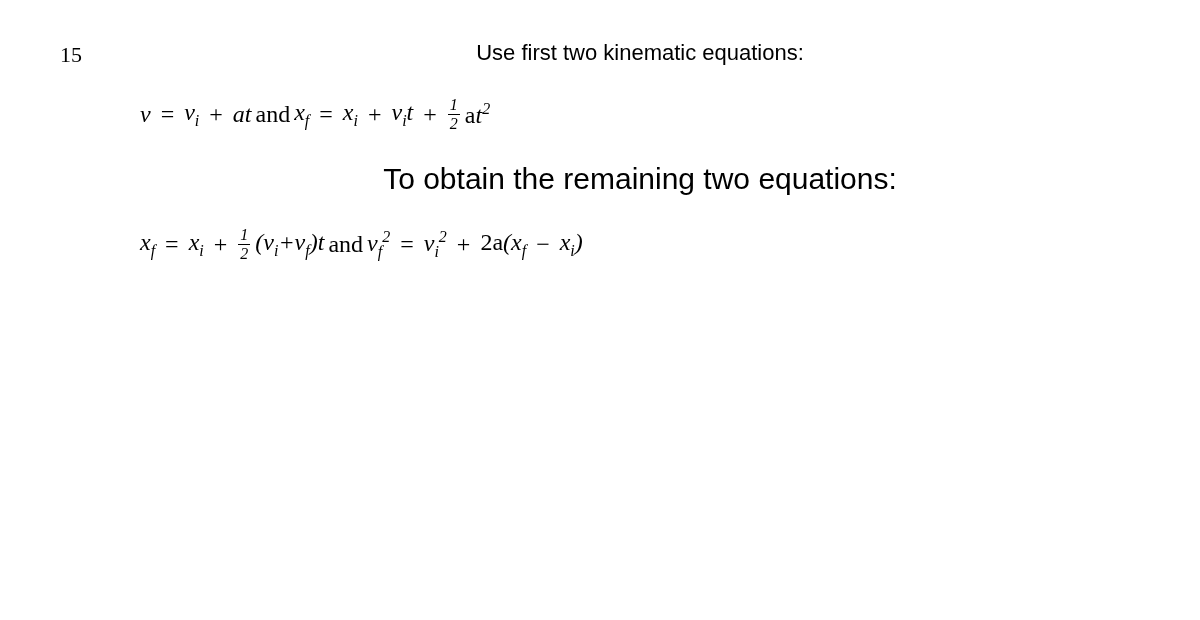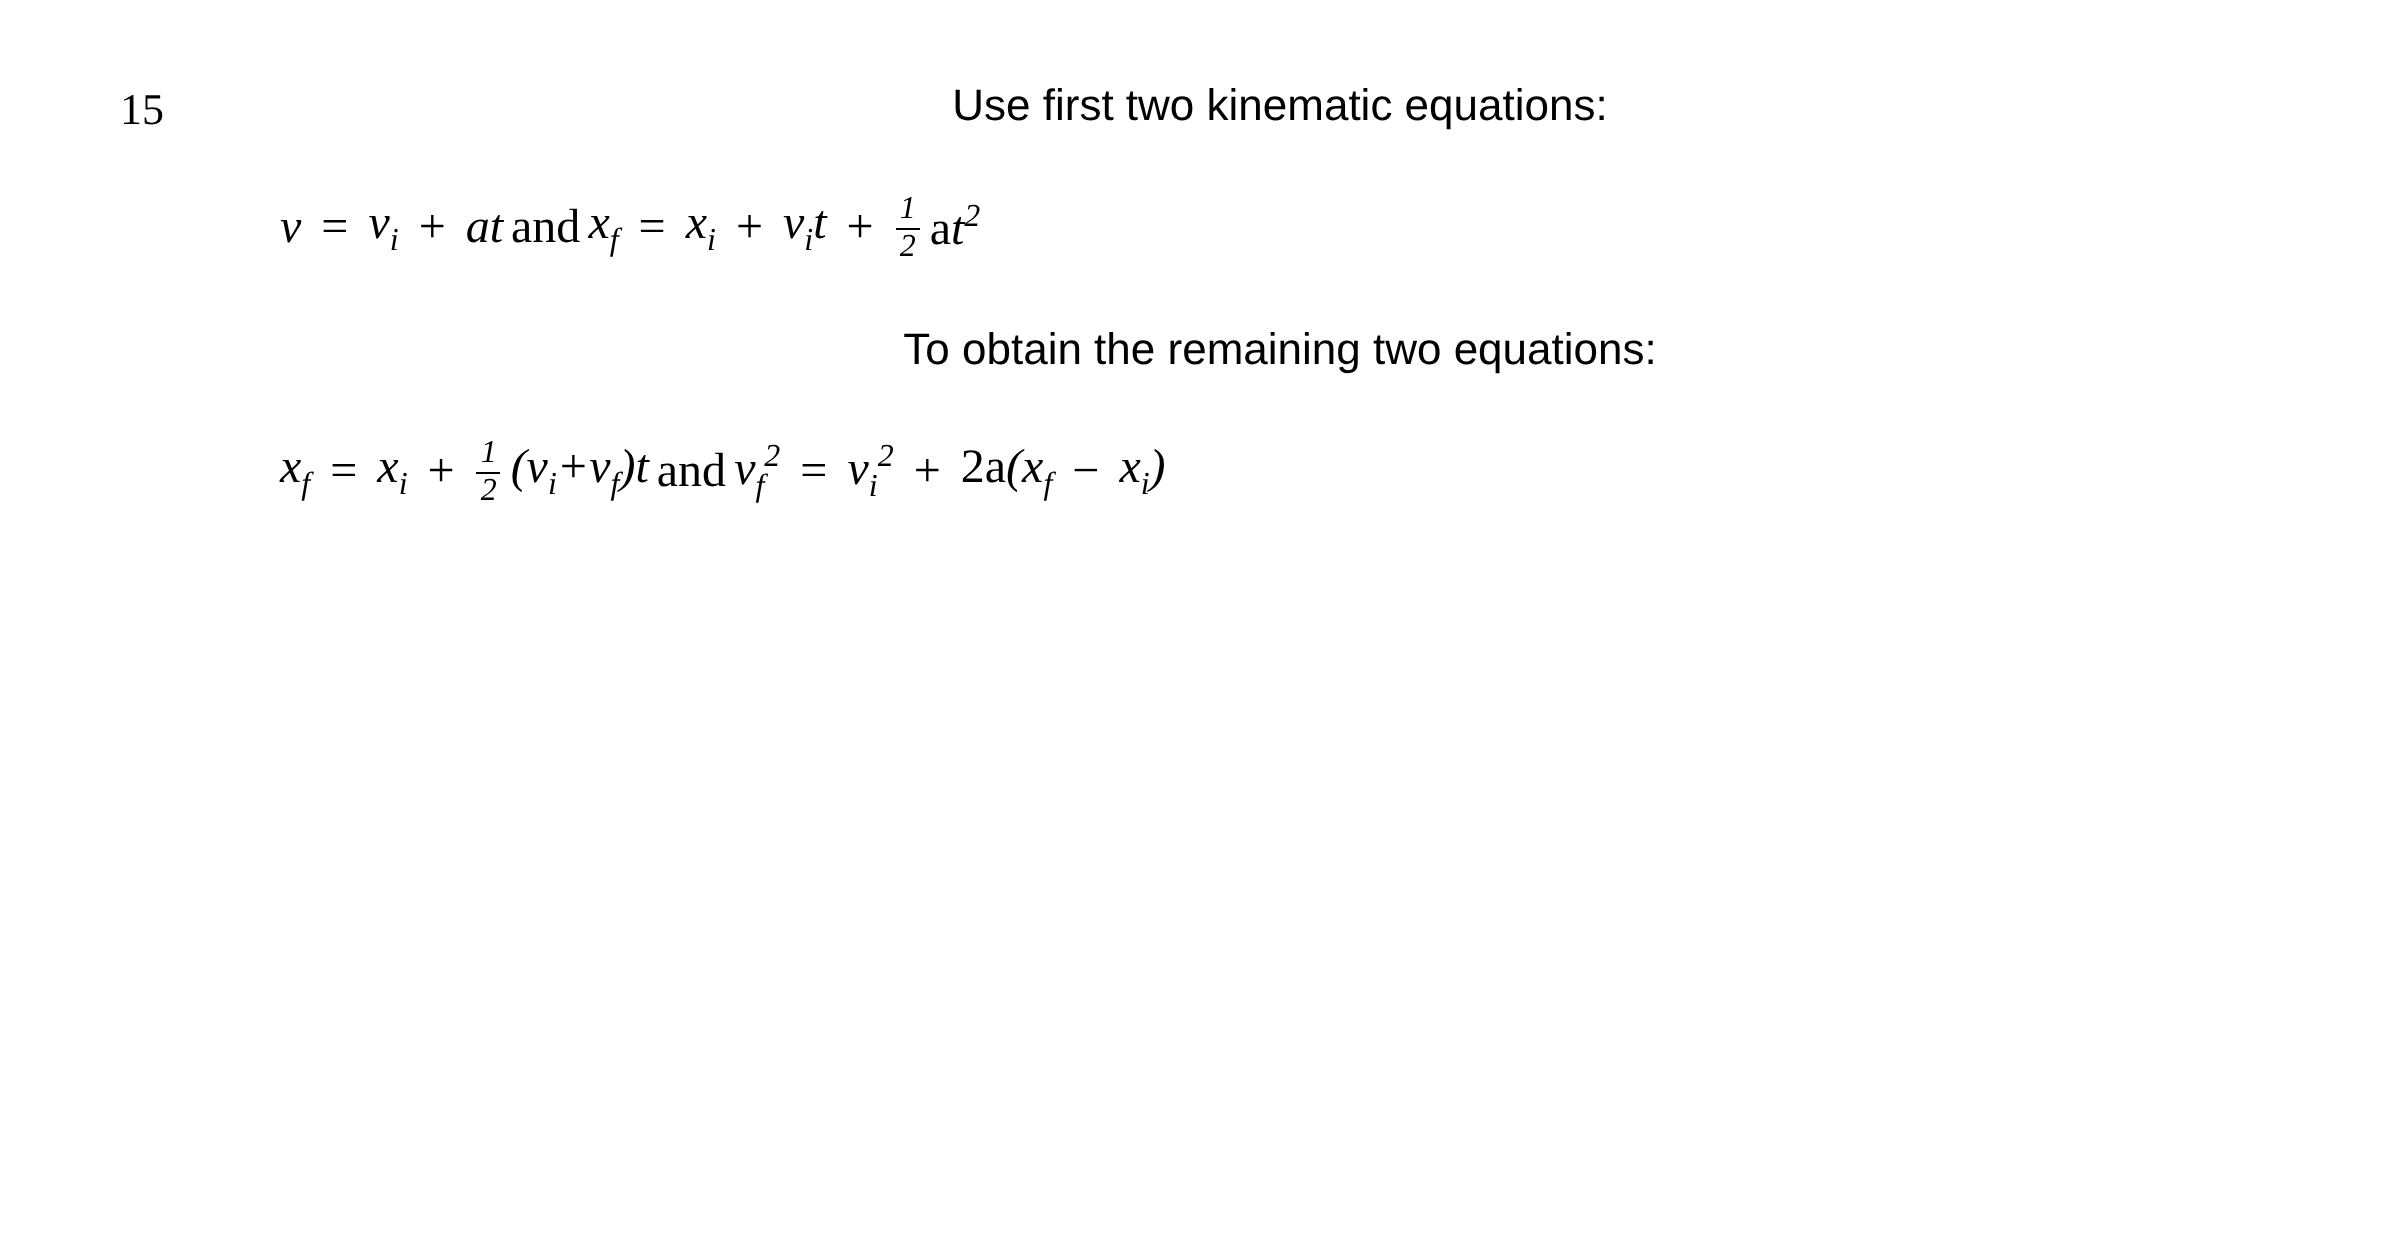--- a/index.html
+++ b/index.html
@@ -50,21 +50,21 @@
       font-family: Arial, sans-serif;
       font-weight: normal;
     }
 
     .equation-block {
       margin: 20px 0 30px 0;
       font-size: 24px;
     }
 
     .description-text {
-      font-size: 22px;
+      font-size: 30px;
       color: #000;
       margin-bottom: 30px;
       font-family: Arial, sans-serif;
       font-weight: normal;
     }
 
     .equation-block-2 {
       margin: 20px 0;
       font-size: 24px;
     }

